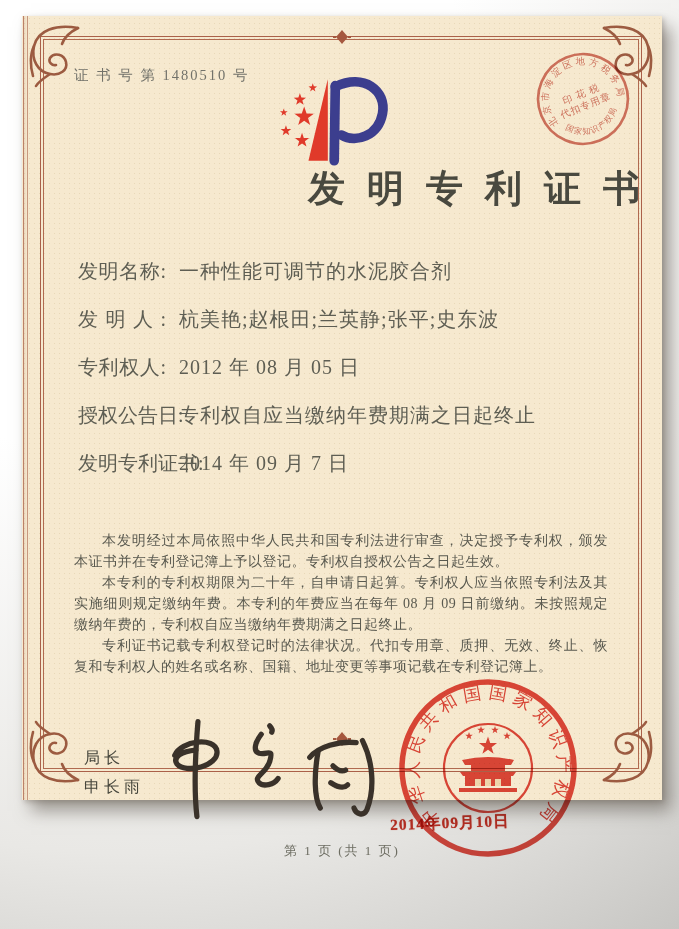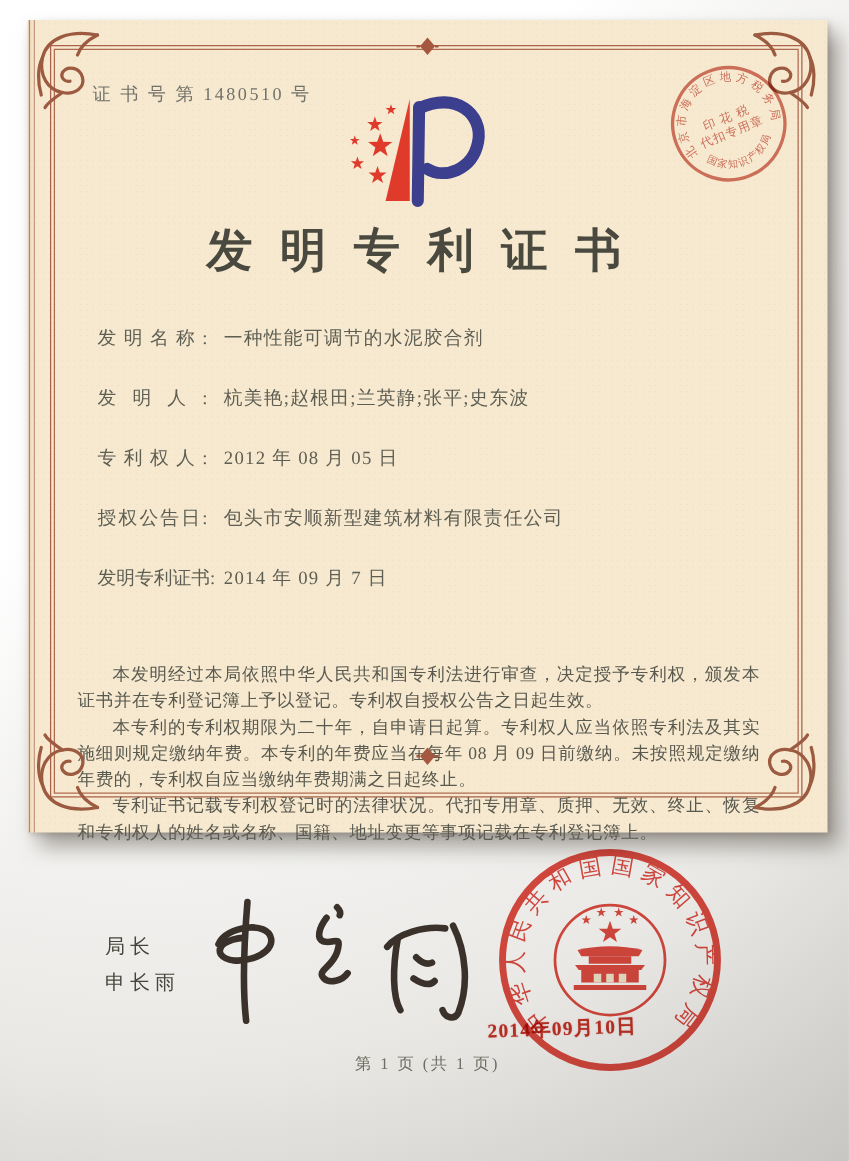--- a/index.html
+++ b/index.html
@@ -1,21 +1,21 @@
 <!DOCTYPE html>
 <html><head>
 <meta charset="utf-8">
 <style>
   * { margin:0; padding:0; box-sizing:border-box; }
   html,body { width:679px; height:929px; overflow:hidden;
     font-family:"Liberation Serif", serif;
     background: radial-gradient(circle at 18% 12%, #ffffff 35%, #e9e8e5 75%, #c7c6c3 100%);
   }
   .paper {
-    position:absolute; left:22px; top:16px; width:640px; height:650px;
+    position:absolute; left:22px; top:16px; width:640px; height:784px;
     background-color:#f6e9cf;
     background-image: radial-gradient(rgba(203,178,132,0.30) 11%, rgba(0,0,0,0) 12%);
     background-size:5px 5px;
     box-shadow: 9px 11px 16px rgba(92,86,76,.55), 2px 2px 5px rgba(120,110,95,.35);
   }
   .paper-edge { position:absolute; left:1px; top:0; bottom:0; width:5px;
     border-left:1px solid rgba(168,96,74,.75); border-right:1px solid rgba(168,96,74,.55);
     background:linear-gradient(to right, rgba(160,90,60,.12), rgba(0,0,0,0)); }
   .frame { position:absolute; left:18px; top:20px; right:20px; bottom:28px;
     border:1px solid #aa6049; }
@@ -24,30 +24,30 @@
   .orn.tl { left:4px;  top:6px; }
   .orn.tr { right:6px; top:6px;  transform:scaleX(-1); }
   .orn.bl { left:4px;  bottom:14px; transform:scaleY(-1); }
   .orn.br { right:6px; bottom:14px; transform:scale(-1,-1); }
   .diamond { position:absolute; left:50%; width:18px; height:18px; margin-left:-9px; color:#a5583f; z-index:2; }
   .diamond.top { top:12px; } .diamond.bot { bottom:52px; }
 
   .cert-no { position:absolute; left:52px; top:50px; font-size:14.5px; letter-spacing:2px;
     color:#72726a; }
   .logo { position:absolute; left:250px; top:56px; width:118px; height:96px; }
-  .title { position:absolute; left:0; right:0; top:160px; text-align:center;
+  .title { position:absolute; left:0; right:0; top:148px; text-align:right;
     font-size:37px; font-weight:600; letter-spacing:22px; 
     color:#49493f; }
   .fields { position:absolute; left:56px; right:50px; top:242px; }
-  .field { margin-bottom:21px; font-size:15px; color:#5e5e53; line-height:27px; white-space:nowrap; }
+  .field { margin-bottom:21px; font-size:20px; color:#5e5e53; line-height:27px; white-space:nowrap; }
   .flabel { display:inline-block; width:88px; text-align:justify; text-align-last:justify; }
   .fvalue { margin-left:13px; letter-spacing:1px; }
   .paras { position:absolute; left:40px; right:54px; top:514px; }
   .paras p { font-size:14px; line-height:21px; text-indent:2em; text-align:justify;
-    color:#59594f; letter-spacing:.5px; }
+    color:#59594f; letter-spacing:.5px;margin-left:12px; }
   .signer { position:absolute; left:62px; top:727px; font-size:16px; color:#46463c;
     letter-spacing:4px; line-height:29px; }
   .signature { position:absolute; left:138px; top:698px; width:232px; height:108px; z-index:6; }
   .seal { position:absolute; left:371px; top:657px; width:190px; height:190px; z-index:5;
     opacity:.92; mix-blend-mode:multiply; }
   .seal-date { position:absolute; left:368px; top:797px; z-index:7; font-size:15.5px;
     font-weight:bold; color:#c93327; letter-spacing:1px; transform:rotate(-2deg);
     text-shadow:0 0 1px rgba(201,51,39,.6); mix-blend-mode:multiply; }
   .tax-stamp { position:absolute; left:508px; top:30px; width:106px; height:106px; z-index:5;
     transform:rotate(-22deg); opacity:.9; mix-blend-mode:multiply; }
@@ -122,21 +122,21 @@
     <div class="field">
       <span class="flabel">发明名称:</span><span class="fvalue">一种性能可调节的水泥胶合剂</span>
     </div>
     <div class="field">
       <span class="flabel">发明人:</span><span class="fvalue">杭美艳;赵根田;兰英静;张平;史东波</span>
     </div>
     <div class="field">
       <span class="flabel">专利权人:</span><span class="fvalue">2012 年 08 月 05 日</span>
     </div>
     <div class="field">
-      <span class="flabel">授权公告日:</span><span class="fvalue">包头市安顺新型建筑材料有限责任公司</span>
+      <span class="flabel">授权公告日:</span><span class="fvalue">专利权自应当缴纳年费期满之日起终止</span>
     </div>
     <div class="field">
       <span class="flabel">发明专利证书:</span><span class="fvalue">2014 年 09 月 7 日</span>
     </div>
   </div>
 
   <div class="paras">
     <p>本发明经过本局依照中华人民共和国专利法进行审查，决定授予专利权，颁发本证书并在专利登记簿上予以登记。专利权自授权公告之日起生效。</p>
     <p>本专利的专利权期限为二十年，自申请日起算。专利权人应当依照专利法及其实施细则规定缴纳年费。本专利的年费应当在每年 08 月 09 日前缴纳。未按照规定缴纳年费的，专利权自应当缴纳年费期满之日起终止。</p>
     <p>专利证书记载专利权登记时的法律状况。代扣专用章、质押、无效、终止、恢复和专利权人的姓名或名称、国籍、地址变更等事项记载在专利登记簿上。</p>

